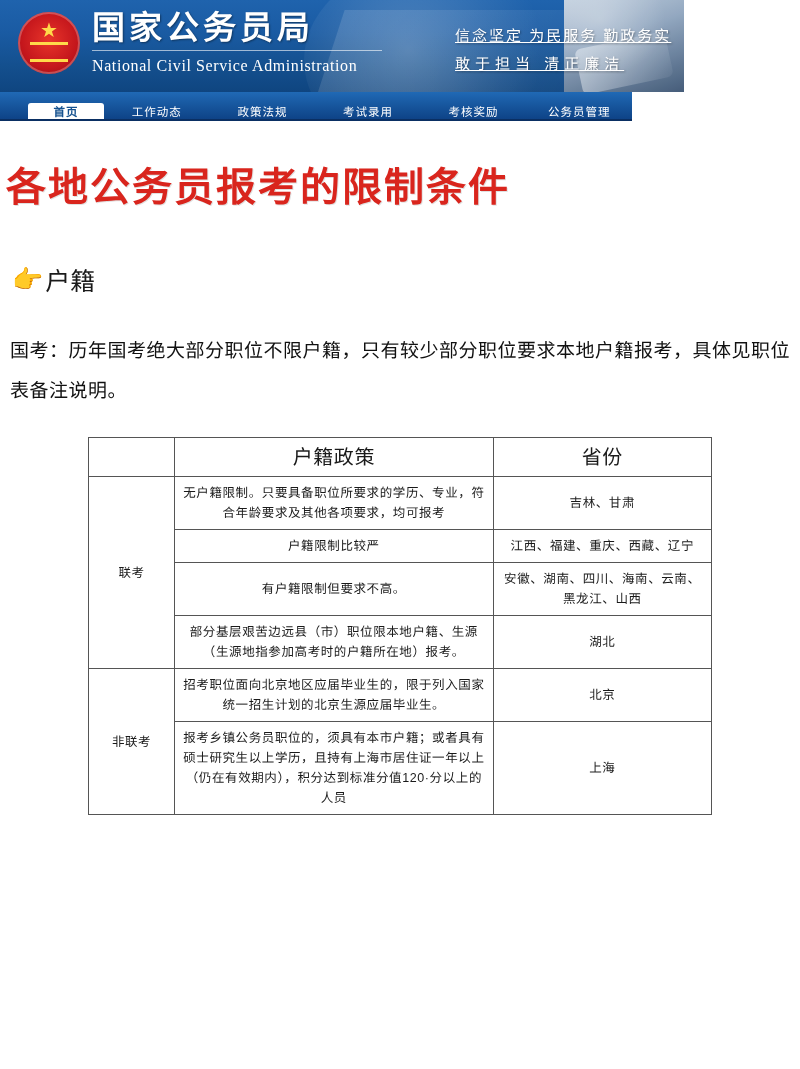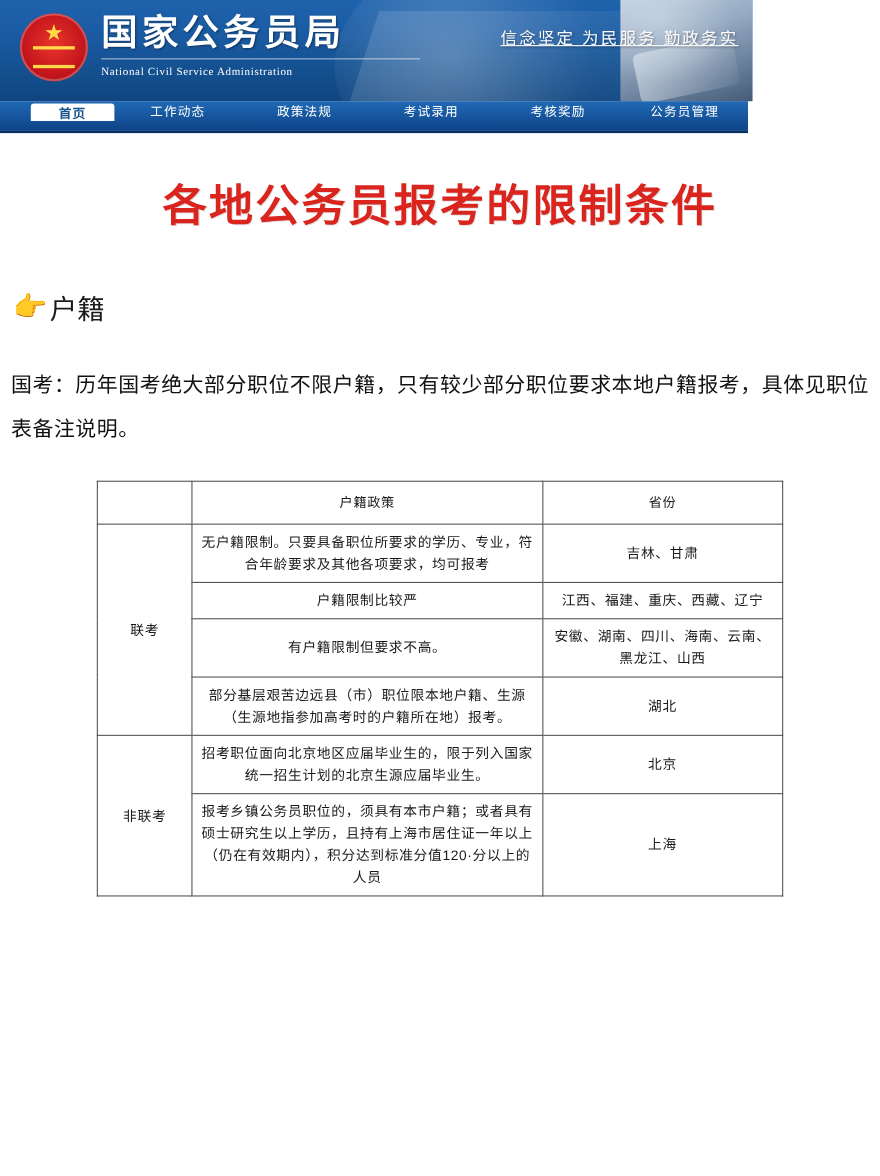--- a/index.html
+++ b/index.html
@@ -84,21 +84,21 @@
   }
   .title-cn {
     font-size: 33px;
     font-weight: bold;
     letter-spacing: 4px;
     text-shadow: 1px 1px 2px rgba(0,0,0,0.4);
     font-family: "Liberation Serif", "DejaVu Serif", serif;
   }
   .title-en {
     margin-top: 7px;
-    font-size: 10px;
+    font-size: 16px;
     letter-spacing: 0.6px;
     font-family: "Liberation Serif", "DejaVu Serif", serif;
   }
   .title-rule {
     width: 290px;
     height: 1px;
     background: rgba(255,255,255,0.6);
     margin: 5px 0 4px 0;
   }
   .slogan {
@@ -134,26 +134,26 @@
     top: 40px;
     width: 92px;
     height: 46px;
     background: linear-gradient(120deg, rgba(255,255,255,0.55), rgba(255,255,255,0.05));
     transform: rotate(-12deg);
     border-radius: 6px;
   }
 
   
   .nav-bar {
-    width: 680px;
+    width: 632px;
     height: 27px;
     background: linear-gradient(180deg, #1d63b0 0%, #15529a 50%, #0e4versus 100%);
     background: linear-gradient(180deg, #2069b5 0%, #16549b 55%, #0e4387 100%);
     display: flex;
-    align-items: flex-start;
+    align-items: flex-end;
     border-bottom: 2px solid #0a2f63;
   }
   .nav-item {
     flex: 1;
     color: #ffffff;
     font-size: 11.5px;
     display: flex;
     align-items: center;
     justify-content: center;
     letter-spacing: 1px;
@@ -170,21 +170,20 @@
     width: 60px;
     padding: 0 8px;
   }
 
   
   .content {
     padding: 0 6px;
   }
   .doc-title {
     margin: 34px 0 4px 0;
-    text-align: center;
     font-size: 40px;
     font-weight: bold;
     color: #d9251d;
     letter-spacing: 2px;
     font-family: Liberation Serif, serif;
     text-shadow: 1px 1px 0 rgba(0,0,0,0.12);
   }
   .section-heading {
     margin: 48px 0 0 6px;
     font-size: 25px;
@@ -224,21 +223,21 @@
     border: 1px solid #555555;
     padding: 6px 8px;
     font-size: 12.5px;
     line-height: 20px;
     color: #1a1a1a;
     text-align: center;
     vertical-align: middle;
     letter-spacing: 0.6px;
   }
   table.policy th {
-    font-size: 12px;
+    font-size: 20px;
     font-weight: normal;
     padding: 9px 8px;
   }
   .col-cat { width: 86px; }
   .col-policy { width: 318px; }
   .col-prov { width: 218px; }
   td.cat {
     font-size: 16px;
     letter-spacing: 2px;
   }
@@ -262,20 +261,21 @@
     <div class="emblem"></div>
     <div class="title-block">
       <div class="title-cn">国家公务员局</div>
       <div class="title-rule"></div>
       <div class="title-en">National Civil Service Administration</div>
     </div>
   </div>
 
   <div class="slogan">
     <div class="line1">信念坚定 为民服务 勤政务实</div>
+    <div class="line2">敢于担当   清正廉洁</div>
   </div>
 
   <div class="header-photo"></div>
 </div>
 
 <div class="nav-bar">
   <div class="nav-item active">首页</div>
   <div class="nav-item">工作动态</div>
   <div class="nav-item">政策法规</div>
   <div class="nav-item">考试录用</div>

